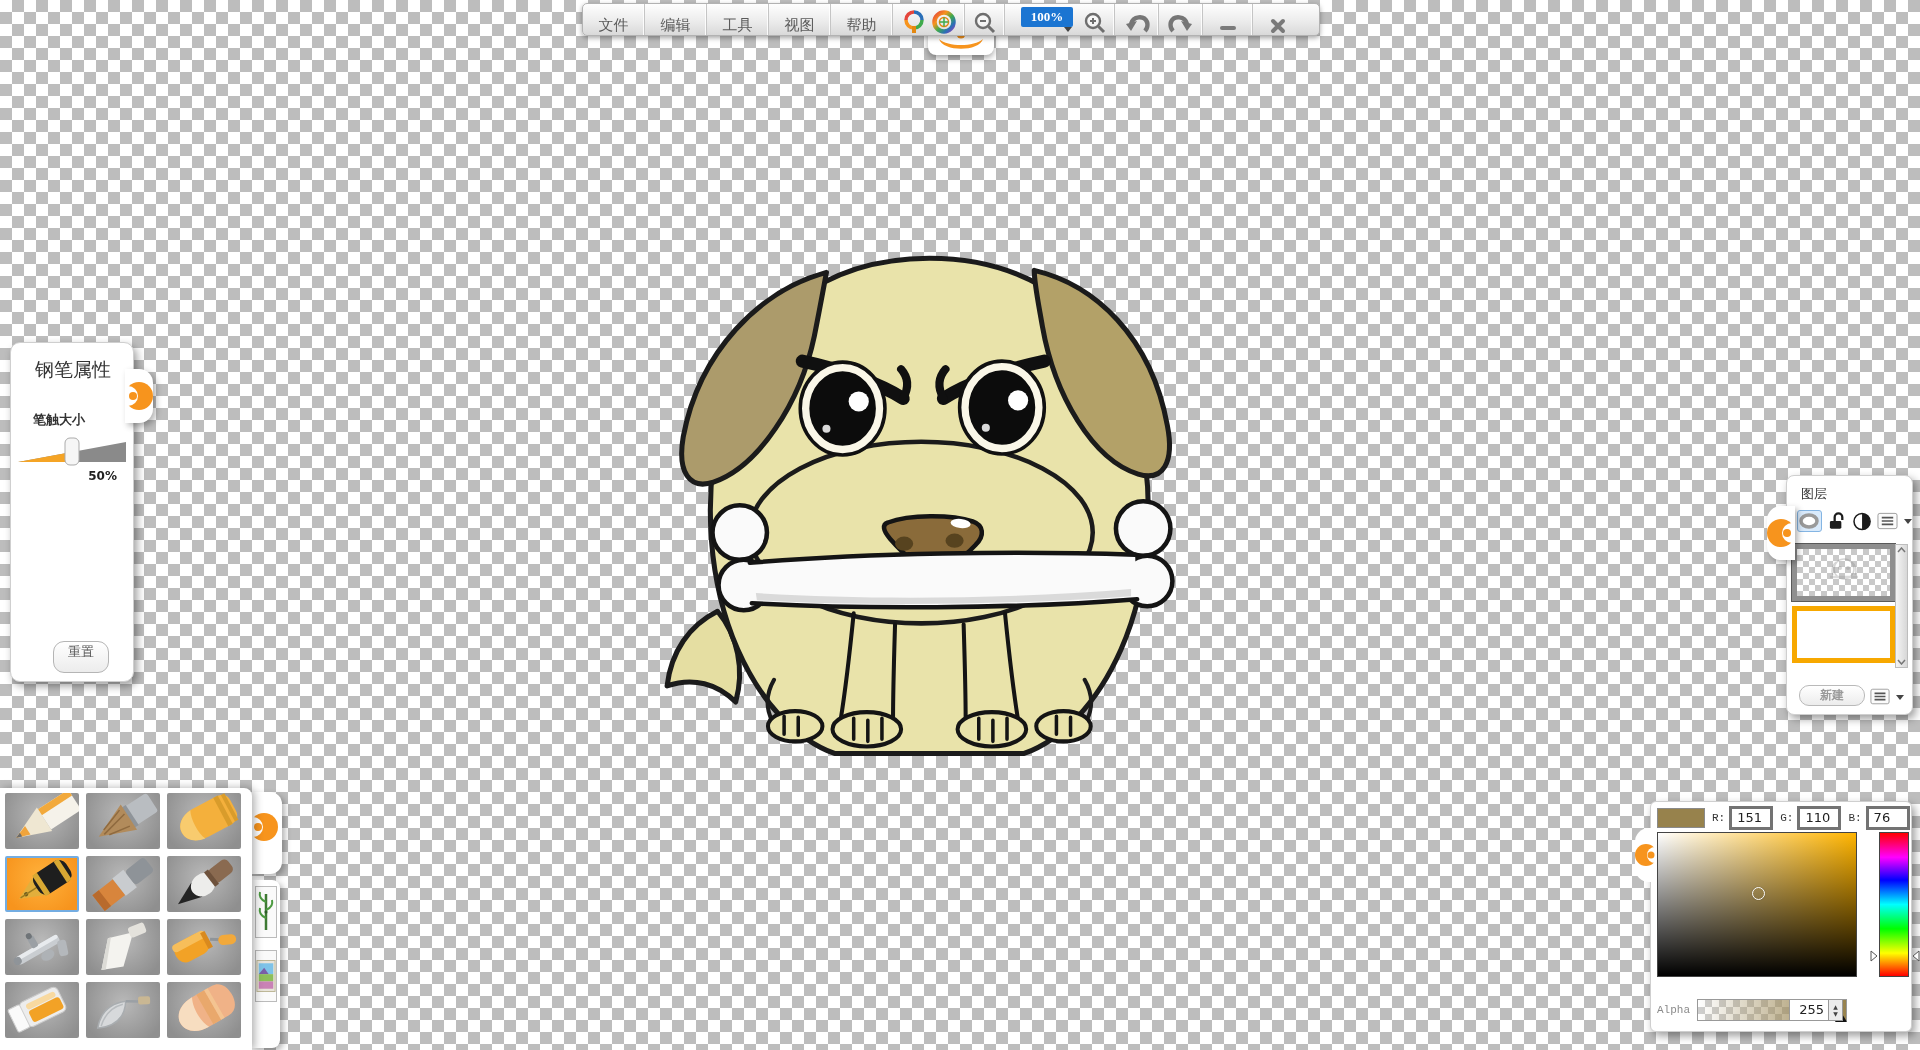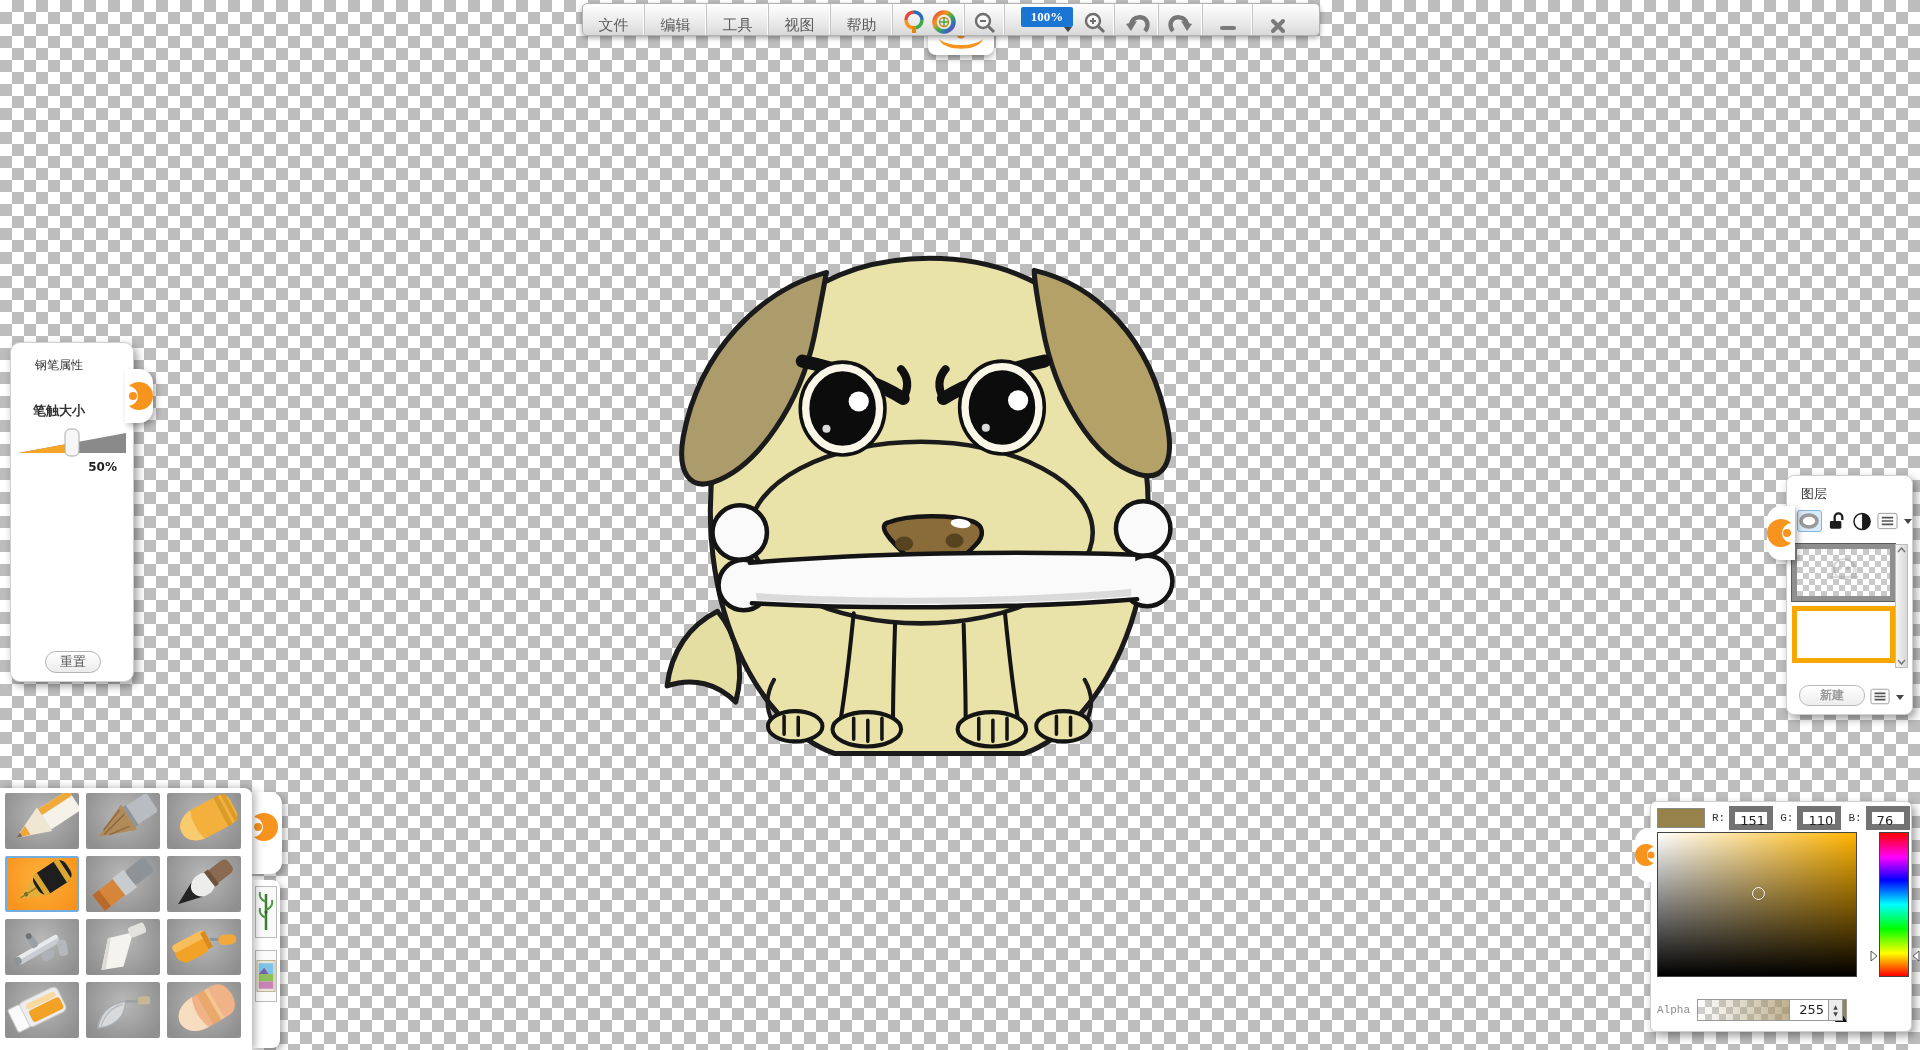--- a/index.html
+++ b/index.html
@@ -34,25 +34,25 @@
   .tb-caret{ width:14px; display:flex; align-items:center; justify-content:center; }
   .toolbar-grip{ position:absolute; left:928px; top:6px; width:66px; height:49px; z-index:19;
                  background:#fff; border-radius:8px; box-shadow:0 3px 6px rgba(0,0,0,.35); }
   
   .grip-tab{ position:absolute; width:28px; height:54px; background:#fff;
              box-shadow:3px 3px 6px rgba(0,0,0,.3); }
   .grip-right{ border-radius:0 14px 14px 0; }
   .grip-left{ border-radius:14px 0 0 14px; }
   
   .pen-panel{ left:10px; top:342px; width:124px; height:340px; z-index:15; }
-  .pen-title{ font-size:12px; color:#333; margin:14px 0 8px 24px;font-family:Liberation Serif, serif; }
+  .pen-title{ font-size:19px; color:#333; margin:14px 0 8px 24px;font-family:Liberation Serif, serif; }
   .pen-size-label{ font-size:13px; color:#333; margin:28px 0 0 22px;font-weight:bold; }
   .pen-slider{ position:relative; width:112px; height:32px; margin:6px 0 0 5px; }
   .pen-size-value{ font-size:12px; color:#222; text-align:right; margin:2px 16px 0 0;font-weight:bold; }
-  .reset-btn{ position:absolute; left:34px; bottom:8px; width:56px; height:22px;
+  .reset-btn{ position:absolute; left:42px; bottom:8px; width:56px; height:32px;
               border:1px solid #b5b5b5; border-radius:11px; background:linear-gradient(#fff,#ececec);
               font-size:13px; color:#555; text-align:center; line-height:20px; }
   
   .tool-palette{ position:absolute; left:0; top:788px; width:252px; height:262px; z-index:15;
                  background:#fff; border-radius:0 8px 0 0; box-shadow:3px 0 8px rgba(0,0,0,.3);
                  padding:5px 0 0 5px; display:flex; flex-wrap:wrap; align-content:flex-start; gap:7px; }
   .tool-cell{ width:74px; height:56px; border-radius:2px; overflow:hidden;
               background:radial-gradient(circle at 50% 38%,#b9b9b9,#8f8f8f 85%);
               display:flex; align-items:center; justify-content:center; }
   .tool-cell.selected{ background:radial-gradient(circle at 50% 38%,#ffb23c,#F7941D 85%);
@@ -85,21 +85,21 @@
   .new-btn{ position:absolute; left:12px; bottom:8px; width:66px; height:21px;
             border:1px solid #b9b9b9; border-radius:10px; background:linear-gradient(#fff,#ececec);
             font-size:12px; font-weight:bold; color:#9a9a9a; text-align:center; line-height:19px; }
   .layers-list-btn{ position:absolute; right:22px; bottom:9px; }
   .layers-list-caret{ position:absolute; right:8px; bottom:14px; }
   
   .color-panel{ left:1650px; top:801px; width:262px; height:231px; z-index:15; border-radius:6px; }
   .cp-row-top{ position:absolute; left:6px; top:4px; display:flex; align-items:center; gap:4px; }
   .cp-swatch{ width:48px; height:20px; background:#97824C; border:1px solid #8a8a8a; }
   .cp-lab{ font-family:"Liberation Mono","DejaVu Sans Mono",monospace; font-size:11px; color:#333; margin-left:3px; }
-  .cp-num{ width:44px; height:24px; border:6px solid #737373; background:#fff; font-size:13px; color:#222;
+  .cp-num{ width:44px; height:24px; border:3px solid #737373; background:#fff; font-size:13px; color:#222;
            line-height:18px; padding-left:5px; }
   .sv-square{ position:absolute; left:6px; top:30px; width:200px; height:145px; border:1px solid #444;
               background:linear-gradient(to top,#000,rgba(0,0,0,0)),linear-gradient(to right,#fff,#FFB400); }
   .sv-marker{ position:absolute; left:94px; top:54px; width:13px; height:13px; border:1.5px solid #fff;
               border-radius:50%; box-shadow:0 0 1px rgba(0,0,0,.6); }
   .hue-bar{ position:absolute; left:228px; top:30px; width:30px; height:145px; border:1px solid #444;
             background:linear-gradient(to bottom,#ff0000 0%,#ff00ff 17%,#0000ff 33%,#00ffff 50%,#00ff00 67%,#ffff00 84%,#ff0000 100%); }
   .hue-marker{ position:absolute; top:148px; }
   .cp-alpha-row{ position:absolute; left:6px; bottom:10px; display:flex; align-items:center; }
   .alpha-label{ font-family:"Liberation Mono","DejaVu Sans Mono",monospace; font-size:11px; color:#8a8a8a; width:40px; }

